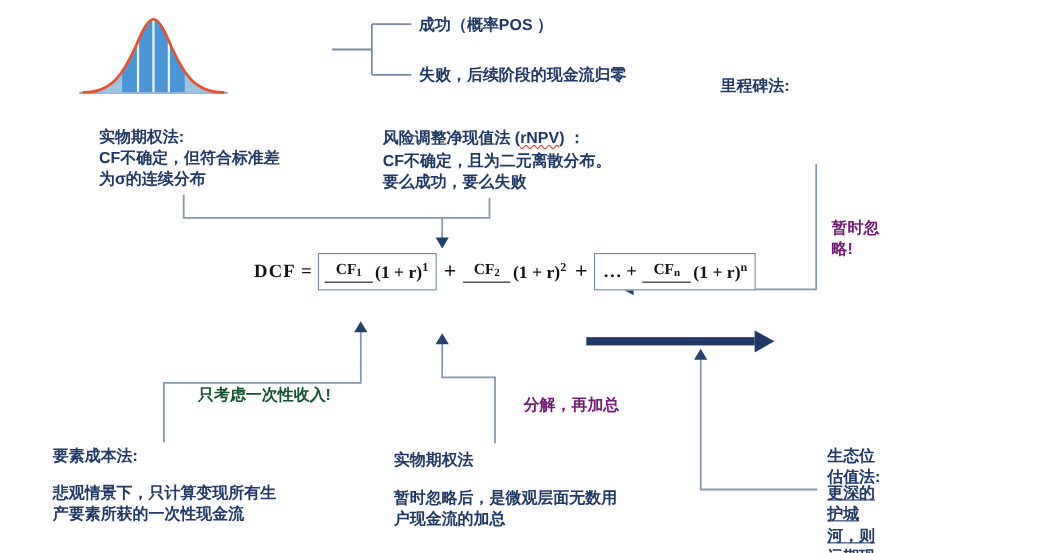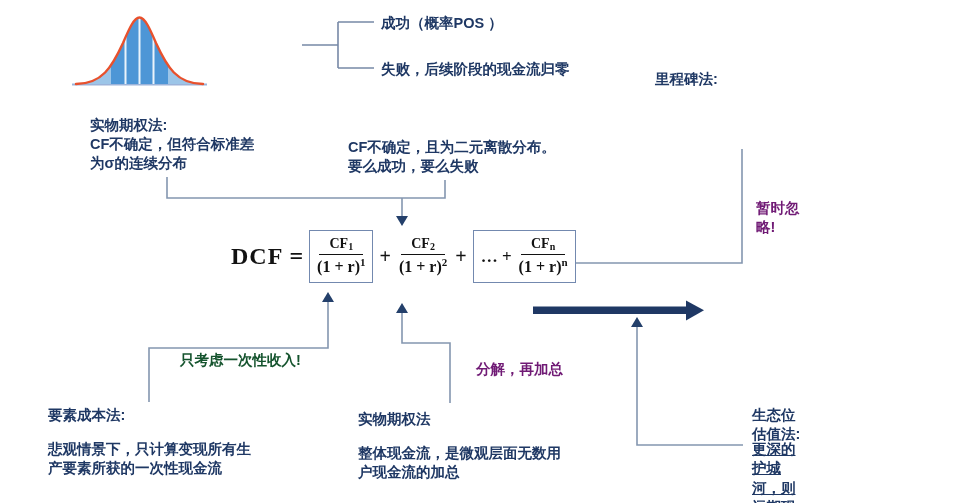--- a/index.html
+++ b/index.html
@@ -8,22 +8,22 @@
   svg.overlay{position:absolute;left:0;top:0;pointer-events:none;}
   .txt{position:absolute;color:#1F3864;font-weight:bold;font-size:14.5px;
        line-height:1.34;white-space:pre-line;}
   .orange{color:#701a75;}
   .orange-strong{color:#14532d;}
   .squiggle{text-decoration-line:underline;text-decoration-style:wavy;
             text-decoration-color:#e03c31;text-decoration-thickness:1px;}
   
   .formula{position:absolute;left:231px;top:230px;display:flex;align-items:center;
            color:#121212;font-family:"Liberation Serif",serif;font-weight:bold;}
-  .lhs{font-size:24px;margin-right:5px;font-weight:600;letter-spacing:1px;}
-  .frac{display:inline-flex;flex-direction:column;align-items:center;line-height:1.18;}
+  .lhs{font-size:17px;margin-right:5px;font-weight:600;letter-spacing:1px;}
+  .frac{display:inline-flex;align-items:center;line-height:1.18;}
   .frac .num{font-size:14px;padding:0 10px 1px 10px;border-bottom:1.7px solid #121212;}
   .frac .den{font-size:16px;padding:1px 2px 0 2px;}
   .frac sub{font-size:10px;vertical-align:-2px;}
   .frac sup{font-size:11px;}
   .plus{font-size:20px;margin:0 6px;}
   .boxed{border:1.6px solid #7389AF;padding:5px 5px;display:inline-flex;
          align-items:center;background:#fff;}
   .ellipsis{font-size:17px;margin:0 5px 0 2px;}
 </style>
 </head>
@@ -89,20 +89,23 @@
     </g>
   </svg>
 
   <div class="txt" style="left:381px;top:14px;">成功（概率POS ）</div>
   <div class="txt" style="left:381px;top:60px;">失败，后续阶段的现金流归零</div>
 
   <div class="txt" style="left:90px;top:116px;">实物期权法:</div>
   <div class="txt" style="left:90px;top:135px;">CF不确定，但符合标准差
 为σ的连续分布</div>
 
+  <div class="txt" style="left:348px;top:98px;">
+    <span>风险调整净现值法 (</span><span class="squiggle">rNPV</span><span>) ：</span>
+  </div>
   <div class="txt" style="left:348px;top:138px;">CF不确定，且为二元离散分布。
 要么成功，要么失败</div>
 
   <div class="txt" style="left:655px;top:70px;">里程碑法:</div>
 
   <div class="txt orange" style="left:756px;top:199px;">暂时忽略!</div>
   <div class="txt orange-strong" style="left:180px;top:351px;">只考虑一次性收入!</div>
   <div class="txt orange" style="left:476px;top:360px;">分解，再加总</div>
 
   <div class="formula">
@@ -126,20 +129,20 @@
         <span class="den"><span>(1 + r)</span><sup>n</sup></span>
       </span>
     </span>
   </div>
 
   <div class="txt" style="left:48px;top:406px;">要素成本法:</div>
   <div class="txt" style="left:48px;top:440px;">悲观情景下，只计算变现所有生
 产要素所获的一次性现金流</div>
 
   <div class="txt" style="left:358px;top:410px;">实物期权法</div>
-  <div class="txt" style="left:358px;top:444px;">整体现金流，是微观层面无数用
+  <div class="txt" style="left:358px;top:444px;">暂时忽略后，是微观层面无数用
 户现金流的加总</div>
 
   <div class="txt" style="left:752px;top:406px;">生态位估值法:</div>
   <div class="txt" style="left:752px;top:440px;text-decoration:underline;">更深的护城河，则远期现金流的
 能见度和确定性越高</div>
 
 </div>
 
 </body></html>

